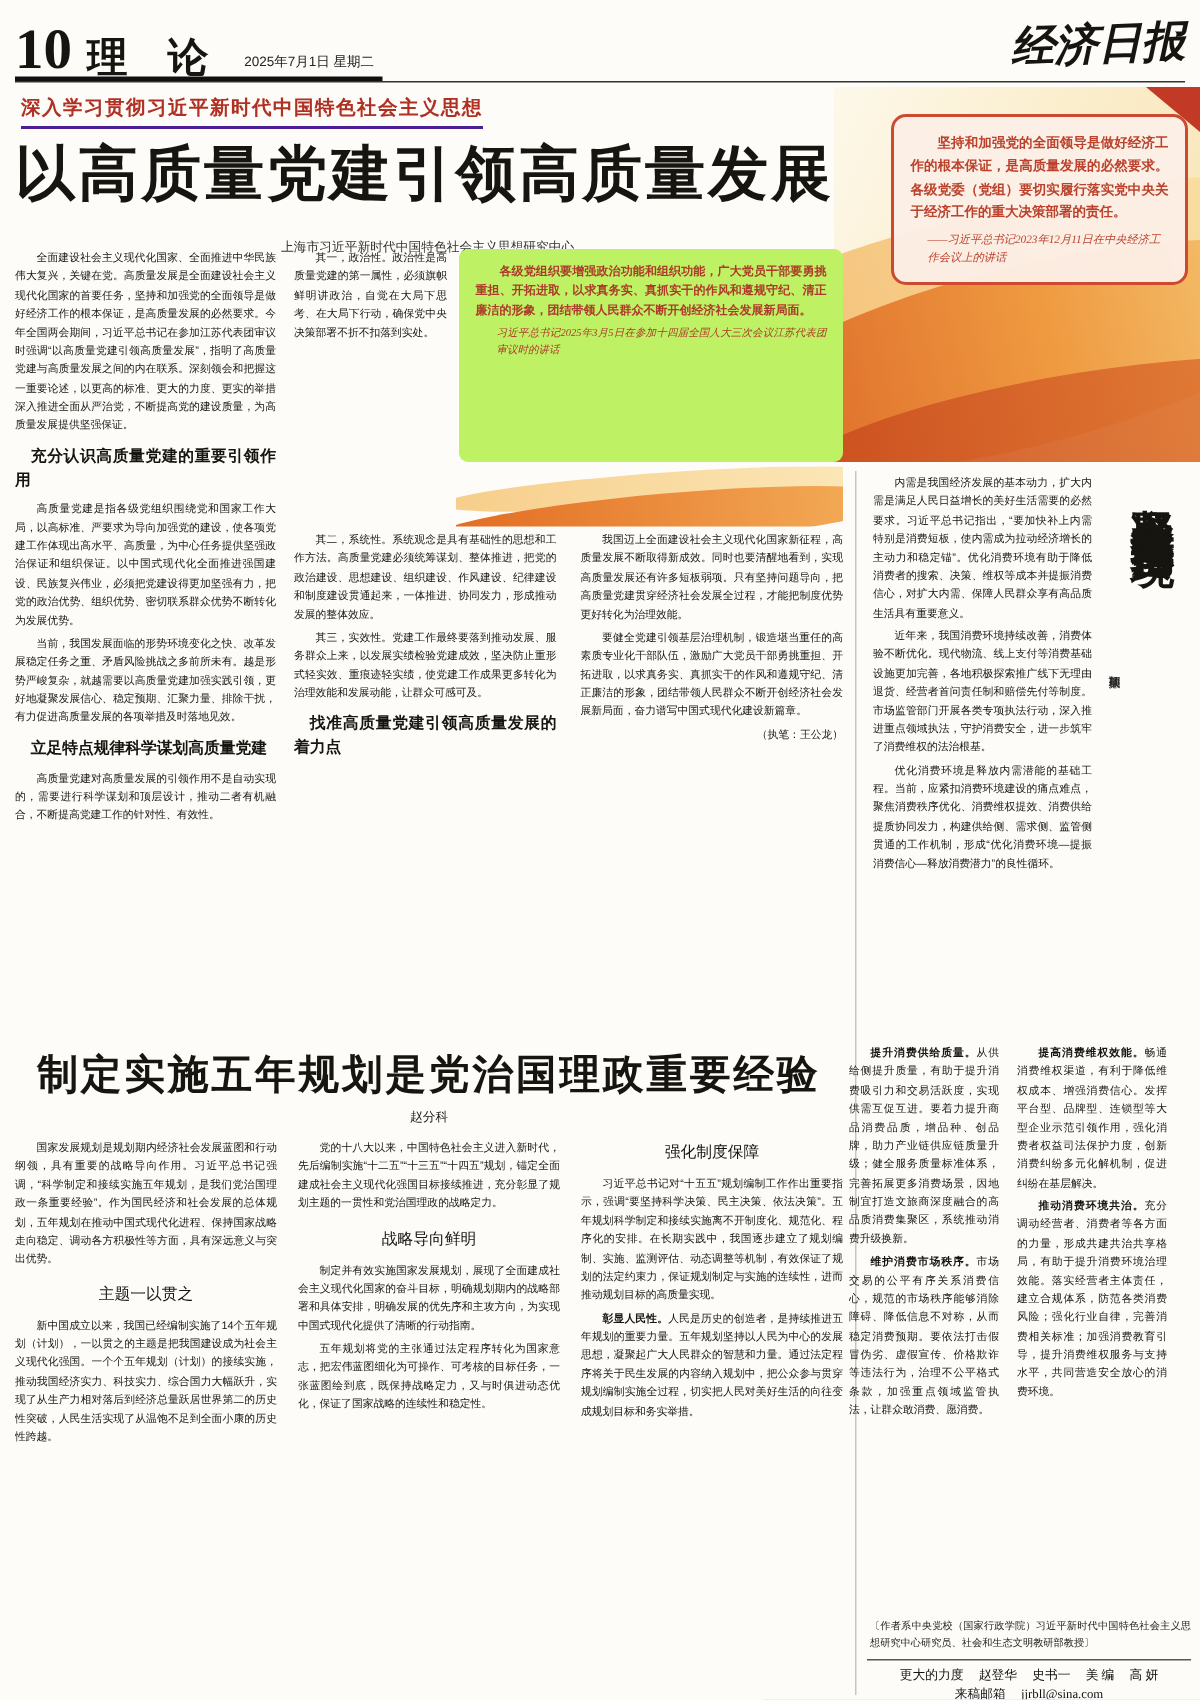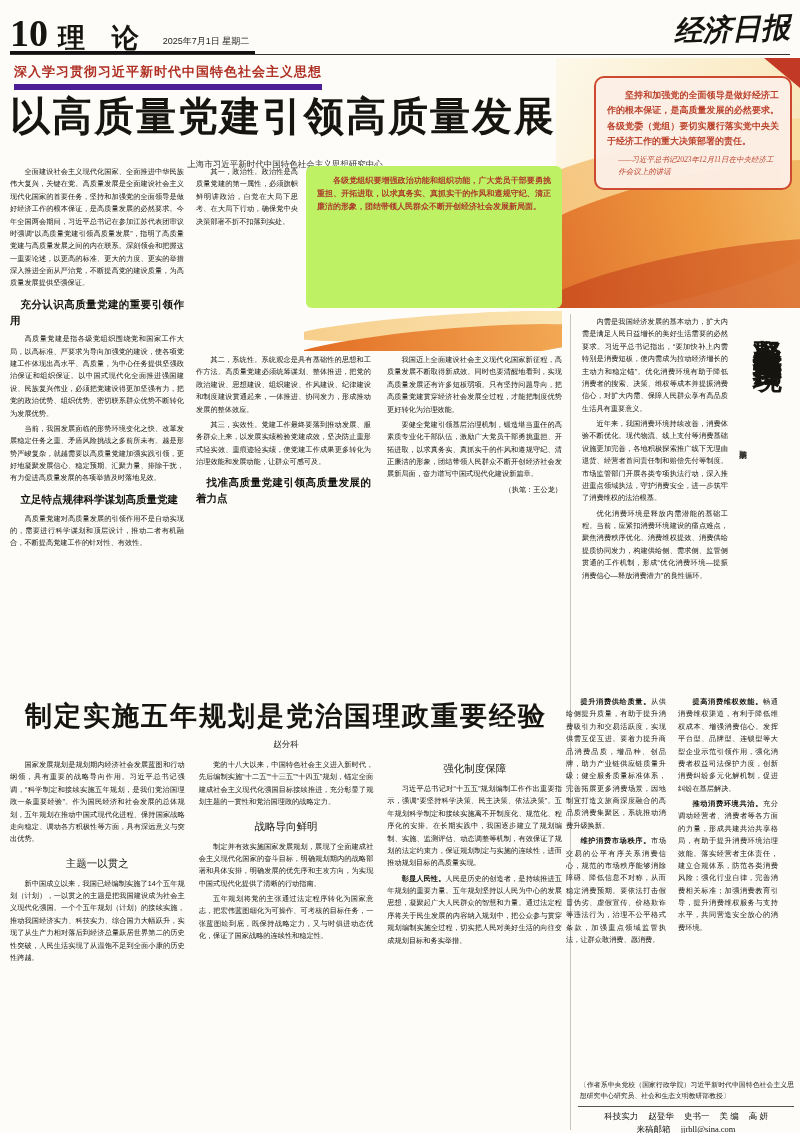--- a/index.html
+++ b/index.html
@@ -9,21 +9,21 @@
   .hdr{position:absolute;left:10px;right:10px;top:6px;height:46px;display:flex;align-items:flex-end;}
   .pageno{font-size:38px;font-weight:900;font-family:"Liberation Serif",serif;line-height:1;}
   .sect{font-size:27px;font-weight:900;font-family:"Liberation Serif",serif;letter-spacing:10px;margin-left:10px;line-height:1.05;}
   .hdate{font-size:9px;margin-left:14px;margin-bottom:4px;color:#222;}
   .logo{margin-left:auto;font-size:29px;font-weight:700;font-style:italic;
         font-family:"DejaVu Serif","Liberation Serif",serif;transform:rotate(-2deg);margin-bottom:2px;}
   .hrule{position:absolute;left:10px;right:10px;top:54px;height:1px;background:#333;}
   .hrule-thick{position:absolute;left:10px;width:245px;top:51px;height:3px;background:#111;}
   
   .eyebrow{position:absolute;left:14px;top:63px;font-size:13px;font-weight:700;color:#b03024;
-           letter-spacing:1px;border-bottom:6px solid #4c1d95;padding-bottom:3px;}
+           letter-spacing:1px;border-bottom:2px solid #4c1d95;padding-bottom:3px;}
   
   .wave-tr{position:absolute;left:556px;top:58px;width:244px;height:250px;overflow:hidden;
            background:linear-gradient(115deg,#fdf8ea 0%,#fbeecd 45%,#f7e3b0 100%);}
   .wave-tr .w1{position:absolute;left:-90px;top:120px;width:430px;height:120px;border-radius:50%;
            background:linear-gradient(90deg,#d95f23,#ef9a41 55%,#f6cf7e);transform:rotate(-14deg);}
   .wave-tr .w2{position:absolute;left:-60px;top:78px;width:380px;height:60px;border-radius:50%;
            background:linear-gradient(90deg,#f3b765,#fae3a6);transform:rotate(-12deg);opacity:.85;}
   .wave-tr .w3{position:absolute;left:-40px;top:190px;width:420px;height:90px;border-radius:50%;
            background:linear-gradient(90deg,#c8491d,#e8873a);transform:rotate(-9deg);opacity:.92;}
   .corner{position:absolute;top:58px;right:0;width:0;height:0;
@@ -133,20 +133,21 @@
       <div class="thead">立足特点规律科学谋划高质量党建</div>
       <p>高质量党建对高质量发展的引领作用不是自动实现的，需要进行科学谋划和顶层设计，推动二者有机融合，不断提高党建工作的针对性、有效性。</p>
     </div>
     <div class="rzone">
       <div class="rb-top">
         <div class="c2top">
           <p>其一，政治性。政治性是高质量党建的第一属性，必须旗帜鲜明讲政治，自觉在大局下思考、在大局下行动，确保党中央决策部署不折不扣落到实处。</p>
         </div>
         <div class="qc">
           <div class="qtext">各级党组织要增强政治功能和组织功能，广大党员干部要勇挑重担、开拓进取，以求真务实、真抓实干的作风和遵规守纪、清正廉洁的形象，团结带领人民群众不断开创经济社会发展新局面。</div>
+          <div class="qattr">习近平总书记2025年3月5日在参加十四届全国人大三次会议江苏代表团审议时的讲话</div>
         </div>
       </div>
       <div class="wave-strip">
         <div class="ws2"></div>
         <div class="ws1"></div>
       </div>
       <div class="rb-cols">
         <p>其二，系统性。系统观念是具有基础性的思想和工作方法。高质量党建必须统筹谋划、整体推进，把党的政治建设、思想建设、组织建设、作风建设、纪律建设和制度建设贯通起来，一体推进、协同发力，形成推动发展的整体效应。</p>
         <p>其三，实效性。党建工作最终要落到推动发展、服务群众上来，以发展实绩检验党建成效，坚决防止重形式轻实效、重痕迹轻实绩，使党建工作成果更多转化为治理效能和发展动能，让群众可感可及。</p>
         <div class="thead">找准高质量党建引领高质量发展的着力点</div>
@@ -188,21 +189,21 @@
     <p><b class="slead">提升消费供给质量。</b><span>从供给侧提升质量，有助于提升消费吸引力和交易活跃度，实现供需互促互进。要着力提升商品消费品质，增品种、创品牌，助力产业链供应链质量升级；健全服务质量标准体系，完善拓展更多消费场景，因地制宜打造文旅商深度融合的高品质消费集聚区，系统推动消费升级换新。</span></p>
     <p><b class="slead">维护消费市场秩序。</b><span>市场交易的公平有序关系消费信心，规范的市场秩序能够消除障碍、降低信息不对称，从而稳定消费预期。要依法打击假冒伪劣、虚假宣传、价格欺诈等违法行为，治理不公平格式条款，加强重点领域监管执法，让群众敢消费、愿消费。</span></p>
     <p><b class="slead">提高消费维权效能。</b><span>畅通消费维权渠道，有利于降低维权成本、增强消费信心。发挥平台型、品牌型、连锁型等大型企业示范引领作用，强化消费者权益司法保护力度，创新消费纠纷多元化解机制，促进纠纷在基层解决。</span></p>
     <p><b class="slead">推动消费环境共治。</b><span>充分调动经营者、消费者等各方面的力量，形成共建共治共享格局，有助于提升消费环境治理效能。落实经营者主体责任，建立合规体系，防范各类消费风险；强化行业自律，完善消费相关标准；加强消费教育引导，提升消费维权服务与支持水平，共同营造安全放心的消费环境。</span></p>
   </div>
   <div class="anote">〔作者系中央党校（国家行政学院）习近平新时代中国特色社会主义思想研究中心研究员、社会和生态文明教研部教授〕</div>
 
   <div class="frule"></div>
   <div class="pfooter">
     <div>
-      <span class="sp">科技实力</span>
+      <span class="sp">更大的力度</span>
       <span class="sp">赵登华</span>
       <span class="sp">史书一</span>
       <span class="sp">美 编</span>
       <span class="sp">高 妍</span>
     </div>
     <div>
       <span class="sp">来稿邮箱</span>
       <span class="sp">jjrbll@sina.com</span>
     </div>
   </div>

